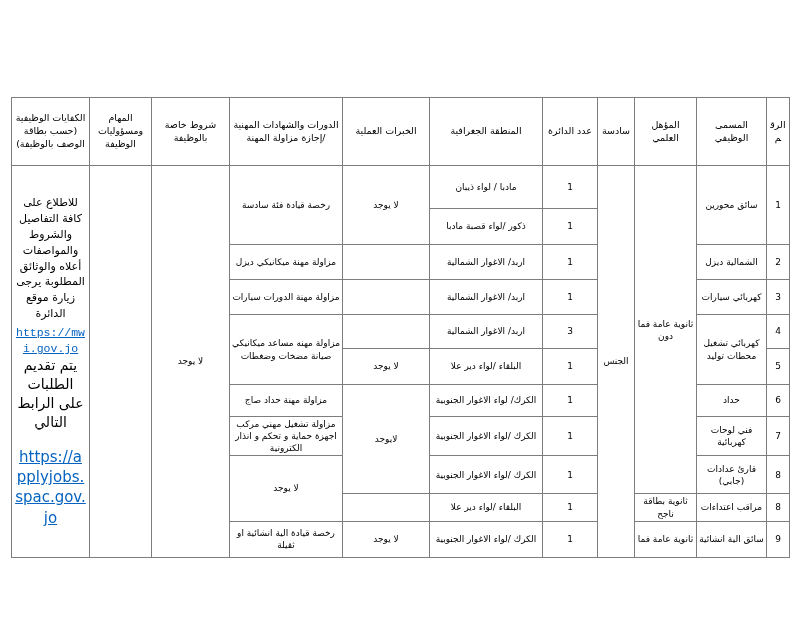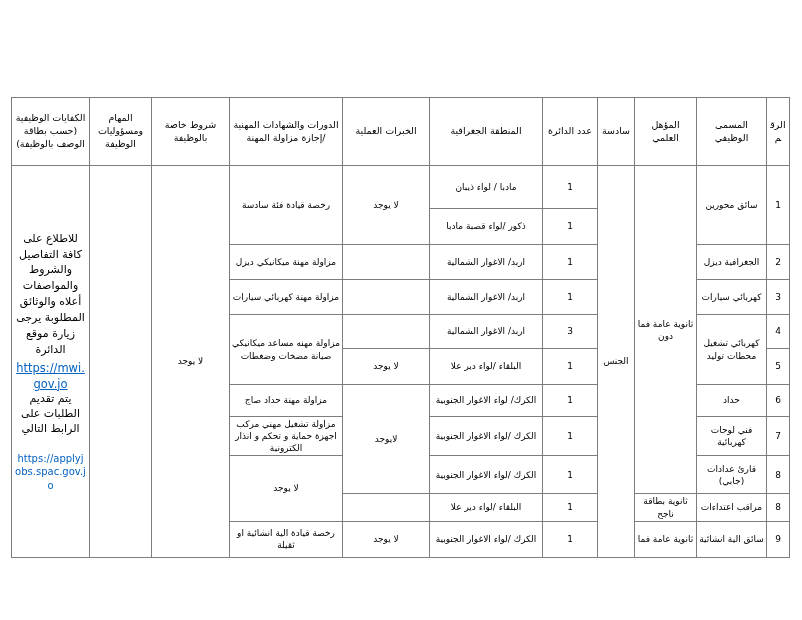--- a/index.html
+++ b/index.html
@@ -46,26 +46,26 @@
     word-wrap: break-word;
   }
   table.jobs thead tr { height: 68px; }
   table.jobs th { font-size: 9.5px; }
   td.cell-number { font-size: 10.5px; }
   td.cell-vacancies { font-size: 10px; }
   .comp-wrap { padding: 2px 1px; }
   .comp-text { font-size: 11px; line-height: 1.45; }
   .comp-link-1 {
     display: block; margin-top: 3px;
-    font-size: 11.5px; color: #0563C1; text-decoration: underline; cursor: pointer;
+    font-size: 11.5px; color: #0563C1; text-decoration: underline; cursor: pointer; font-family: Liberation Mono, monospace;
   }
-  .comp-text-2 { font-size: 11px; margin-top: 0; }
+  .comp-text-2 { font-size: 14px; margin-top: 0; }
   .comp-link-2 {
     display: block; margin-top: 15px;
-    font-size: 10px; color: #0563C1; cursor: pointer;
+    font-size: 15px; color: #0563C1; text-decoration: underline; cursor: pointer;
     direction: ltr;
   }
 </style>
 </head>
 <body>
 
 <div class="page">
 
   <table class="jobs">
     <colgroup>
@@ -116,33 +116,33 @@
               <a class="comp-link-2">https://applyjobs.spac.gov.jo</a>
             </div>
           </td>
         </tr>
         <tr style="height: 36px;">
           <td class="cell-vacancies">1</td>
           <td class="cell-region">ذكور /لواء قصبة مادبا</td>
         </tr>
         <tr style="height: 35px;">
           <td class="cell-number">2</td>
-          <td class="cell-job-title">الجغرافية ديزل</td>
+          <td class="cell-job-title">الشمالية ديزل</td>
           <td class="cell-vacancies">1</td>
           <td class="cell-region">اربد/ الاغوار الشمالية</td>
           <td class="cell-experience"></td>
           <td class="cell-certificates">مزاولة مهنة ميكانيكي ديزل</td>
         </tr>
         <tr style="height: 35px;">
           <td class="cell-number">3</td>
           <td class="cell-job-title">كهربائي سيارات</td>
           <td class="cell-vacancies">1</td>
           <td class="cell-region">اربد/ الاغوار الشمالية</td>
           <td class="cell-experience"></td>
-          <td class="cell-certificates">مزاولة مهنة كهربائي سيارات</td>
+          <td class="cell-certificates">مزاولة مهنة الدورات سيارات</td>
         </tr>
         <tr style="height: 34px;">
           <td class="cell-number">4</td>
           <td rowspan="2" class="cell-job-title">كهربائي تشغيل محطات توليد</td>
           <td class="cell-vacancies">3</td>
           <td class="cell-region">اربد/ الاغوار الشمالية</td>
           <td class="cell-experience"></td>
           <td rowspan="2" class="cell-certificates">مزاولة مهنه مساعد ميكانيكي صيانة  مضخات وضغطات</td>
         </tr>
         <tr style="height: 36px;">

